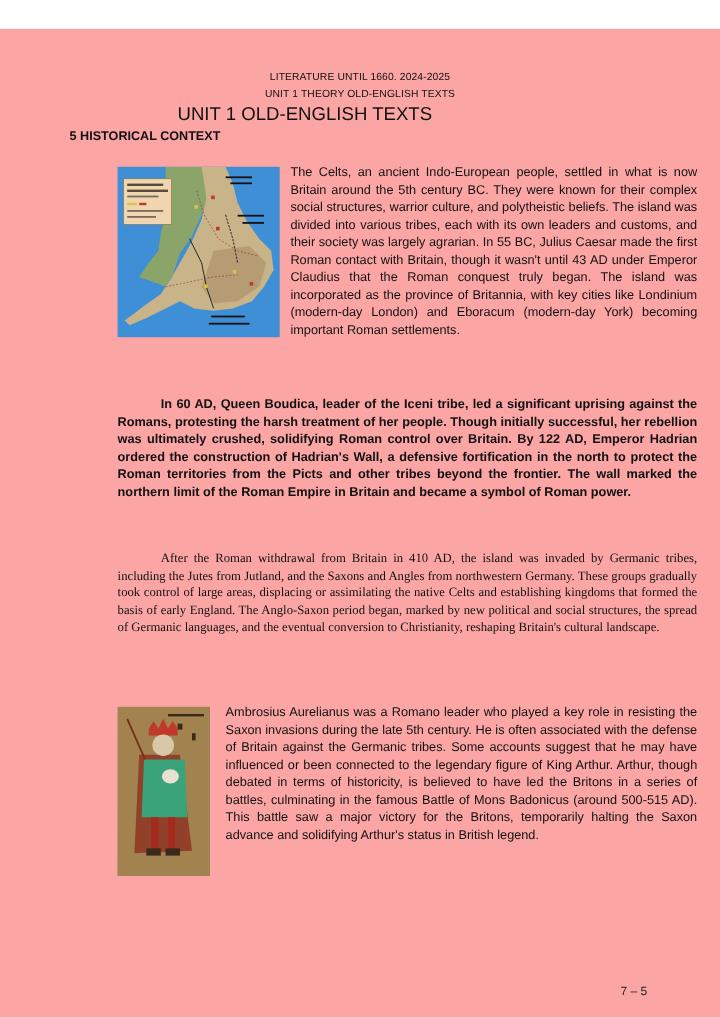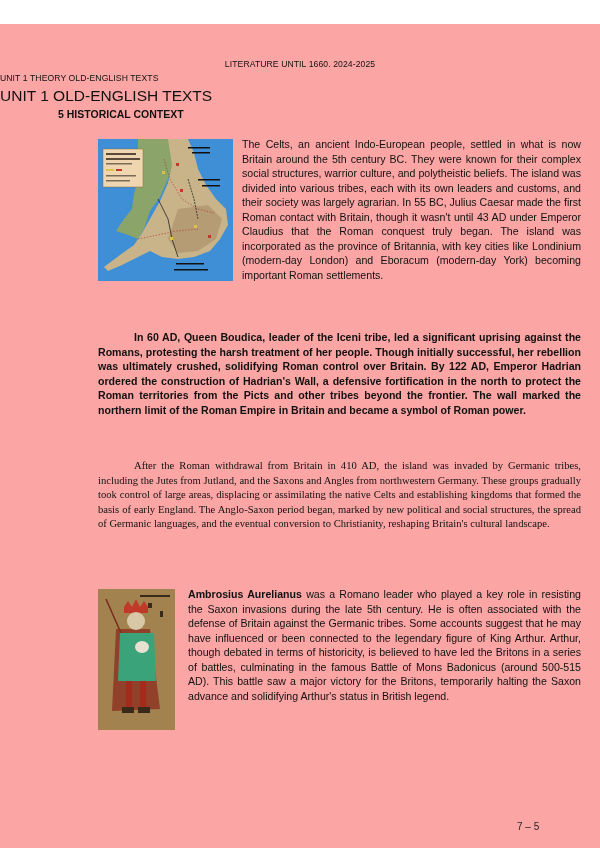--- a/index.html
+++ b/index.html
@@ -1,33 +1,33 @@
 <!DOCTYPE html>
 <html><head>
   <meta charset="utf-8">
   <style>
     html, body { margin: 0; padding: 0; background: #ffffff; }
     body { width: 600px; height: 848px; position: relative; overflow: hidden;
            font-family: "Liberation Sans", sans-serif; color: #111; }
     .page { position: absolute; left: 0; top: 0; width: 600px; height: 848px; background: #fca5a5; margin-top: 24px; }
     .hdr1 { position: absolute; left: 0; width: 600px; top: 35px; text-align: center; font-size: 8.6px; letter-spacing: 0.1px; }
-    .hdr2 { position: absolute; left: 0; width: 600px; top: 49px; text-align: left; font-size: 8.6px; letter-spacing: 0.1px; }
-    .title { position: absolute; left: 0; width: 508px; top: 63px; text-align: left; font-size: 15.5px; font-weight: normal; letter-spacing: 0px; }
+    .hdr2 { position: absolute; left: 0; width: 600px; top: 49px; text-align: center; font-size: 8.6px; letter-spacing: 0.1px; }
+    .title { position: absolute; left: 0; width: 508px; top: 63px; text-align: center; font-size: 15.5px; font-weight: normal; letter-spacing: 0px; }
     .section { position: absolute; left: 58px; top: 84px; font-size: 10.5px; font-weight: bold; }
     .body { position: absolute; left: 58px; width: 483px; font-size: 10.6px; line-height: 14.5px; text-align: justify; padding-left: 40px; }
     .p1 { top: 113px; }
     .p2 { top: 306px; text-indent: 36px; font-weight: bold; }
     .p3 { top: 435px; text-indent: 36px; font-family: Liberation Serif, serif; }
     .p4 { top: 563px; }
     .float-map { float: left; width: 135px; height: 142px; margin: 2px 9px 4px 0; position: relative; overflow: hidden;
                  background: #3f8fd6; }
     .float-portrait { float: left; width: 77px; height: 141px; margin: 2px 13px 4px 0; position: relative; overflow: hidden;
                  background: linear-gradient(180deg,#a88a55 0%, #9c7e4c 50%, #8c6f42 100%); }
     .page-num { position: absolute; top: 797px; left: 517px; font-size: 10px; color: #222; }
-    b { font-weight: bold; }
+    b { font-weight: normal; }
   </style>
 </head>
 <body>
 
 <div class="page">
 
   <div class="hdr1">LITERATURE UNTIL 1660. 2024-2025</div>
   <div class="hdr2">UNIT 1 THEORY OLD-ENGLISH TEXTS</div>
   <div class="title">UNIT 1 OLD-ENGLISH TEXTS</div>
 

